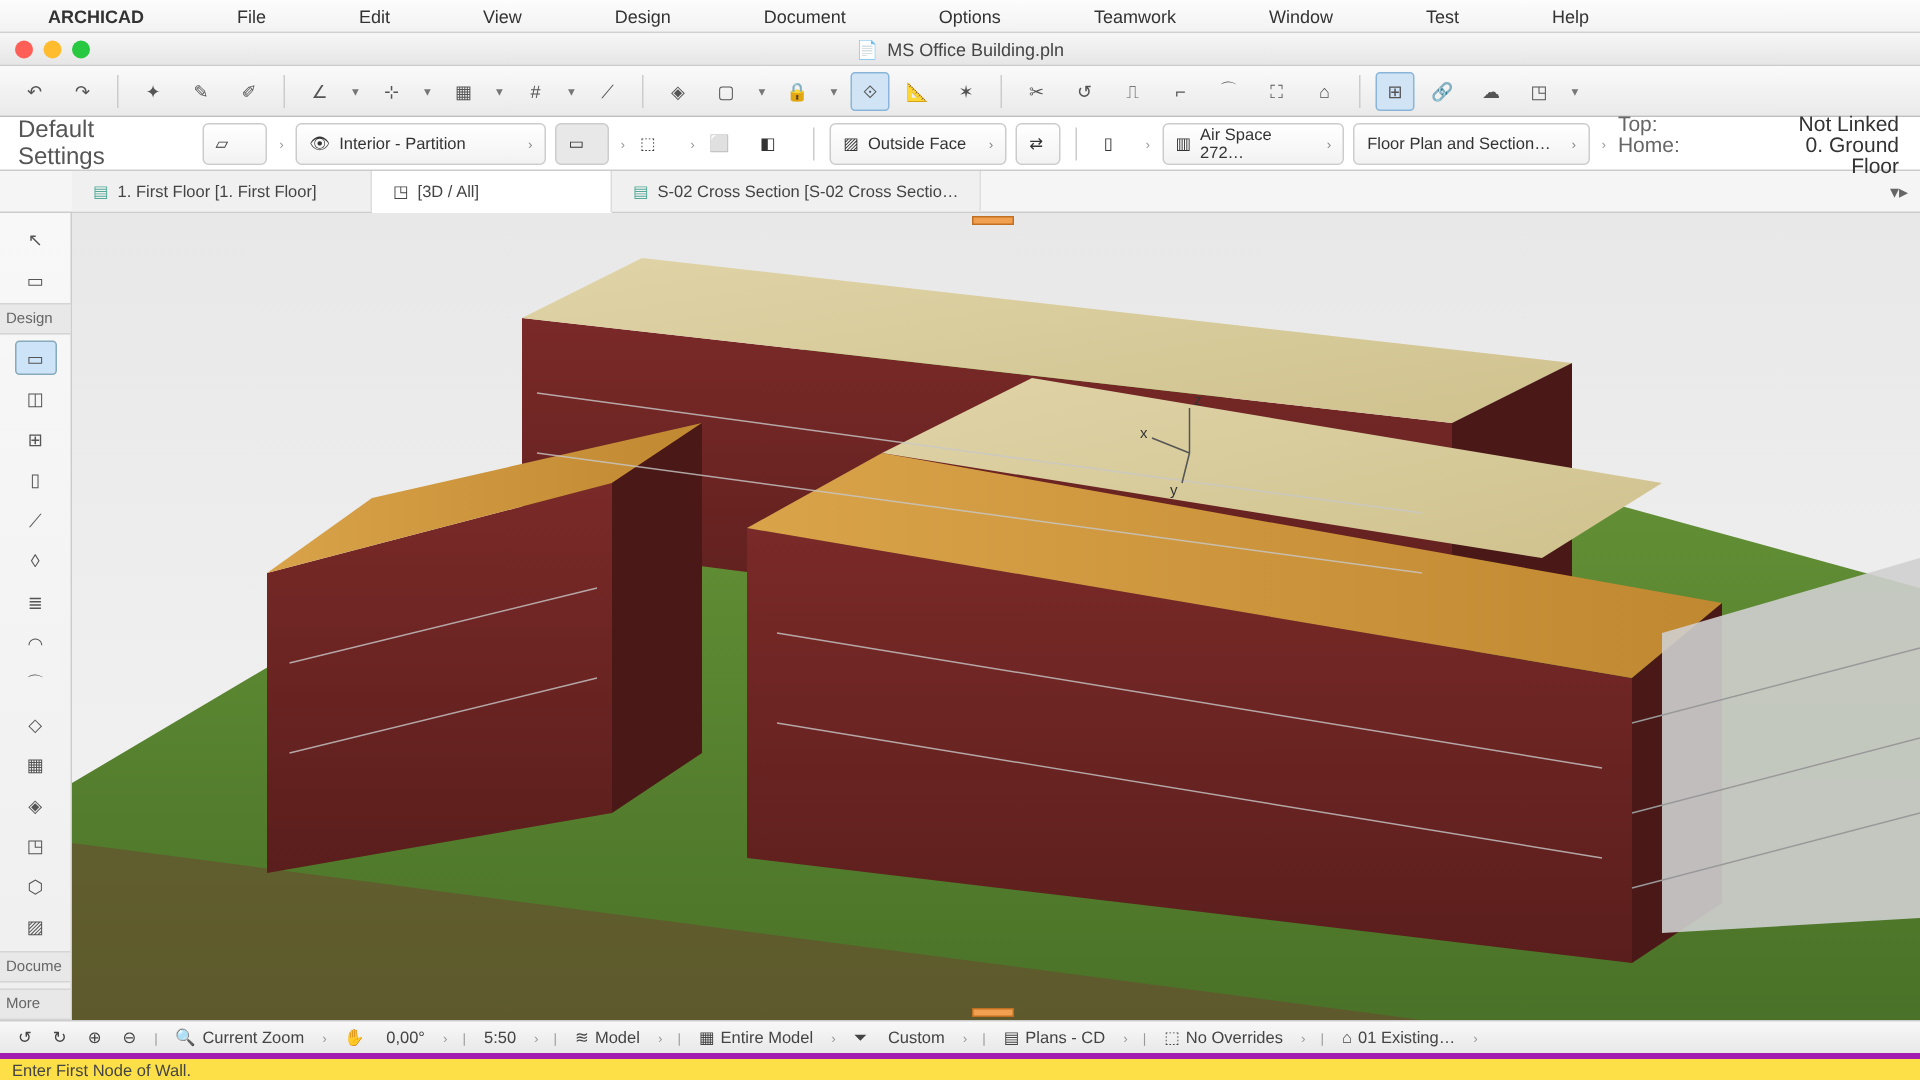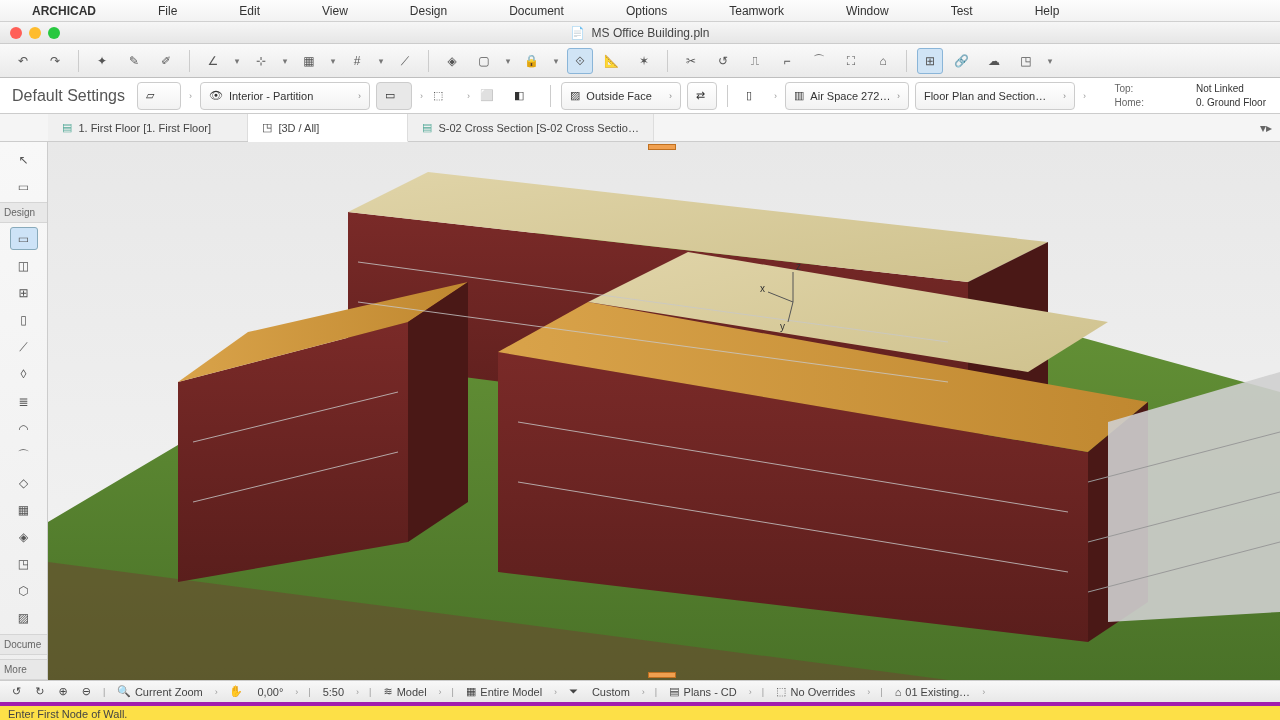--- a/index.html
+++ b/index.html
@@ -15,22 +15,22 @@
 .title-center { position: absolute; left: 50%; transform: translateX(-50%); display: flex; align-items: center; gap: 6px; color: #444; }
 .toolbar1 { height: 34px; background: linear-gradient(#fafafa,#eaeaea); border-bottom: 1px solid #bfbfbf; display: flex; align-items: center; padding: 0 10px; gap: 6px; }
 .tbtn { width: 26px; height: 26px; display: flex; align-items: center; justify-content: center; border-radius: 3px; color: #555; }
 .sep { width: 1px; height: 22px; background: #ccc; margin: 0 4px; }
 .dd { width: 10px; color: #777; font-size: 9px; display:flex;align-items:center;justify-content:center; }
 .active { background: #d0e4f5 !important; border: 1px solid #8ab5d8; }
 .toolbar2 { height: 36px; background: #fff; border-bottom: 1px solid #ccc; display: flex; align-items: center; padding: 0 6px; gap: 6px; }
 .pill { height: 28px; border: 1px solid #ccc; border-radius: 4px; background: linear-gradient(#fff,#f2f2f2); display: flex; align-items: center; padding: 0 8px; gap: 6px; font-size: 11px; color: #333; }
 .pill .chev { color: #888; font-size: 9px; margin-left: auto; }
 .def-settings { font-size: 16px; color: #555; padding: 0 6px; }
-.right-labels { margin-left: auto; font-size: 10px; color: #666; line-height: 14px; text-align: left; padding-right: 8px; display: grid; grid-template-columns: auto auto; column-gap: 52px; }
-.right-labels .v { color: #333; }
+.right-labels { margin-left: auto; font-size: 14px; color: #666; line-height: 14px; text-align: left; padding-right: 8px; display: grid; grid-template-columns: auto auto; column-gap: 52px; }
+.right-labels .v { text-align: right; color: #333; }
 .tabs { height: 28px; display: flex; align-items: stretch; border-bottom: 1px solid #ccc; background: #f5f5f5; padding-left: 48px; }
 .tab { display: flex; align-items: center; gap: 6px; padding: 0 14px; font-size: 11px; color: #444; border-right: 1px solid #ddd; background: #fff; min-width: 200px; }
 .tab.inactive { background: #f0f0f0; }
 .tab.sel { background: #fff; border-bottom: 1px solid #fff; margin-bottom: -1px; }
 .tabs-right { margin-left: auto; padding: 0 8px; display: flex; align-items: center; color: #666; }
 .main { display: flex; height: calc(720px - 22px - 22px - 34px - 36px - 28px - 22px - 18px); }
 .palette { width: 48px; background: linear-gradient(#f8f8f8,#efefef); border-right: 1px solid #ccc; display: flex; flex-direction: column; align-items: center; padding-top: 6px; gap: 4px; }
 .palette .ptool { width: 28px; height: 24px; display: flex; align-items: center; justify-content: center; color: #555; border-radius: 3px; }
 .palette .ptool.sel { background: #cde3f7; border: 1px solid #8ab; }
 .palette .plabel { font-size: 10px; color: #666; padding: 4px 0; width: 100%; text-align: left; padding-left: 4px; background: #e8e8e8; border-top: 1px solid #d5d5d5; border-bottom: 1px solid #d5d5d5; }

